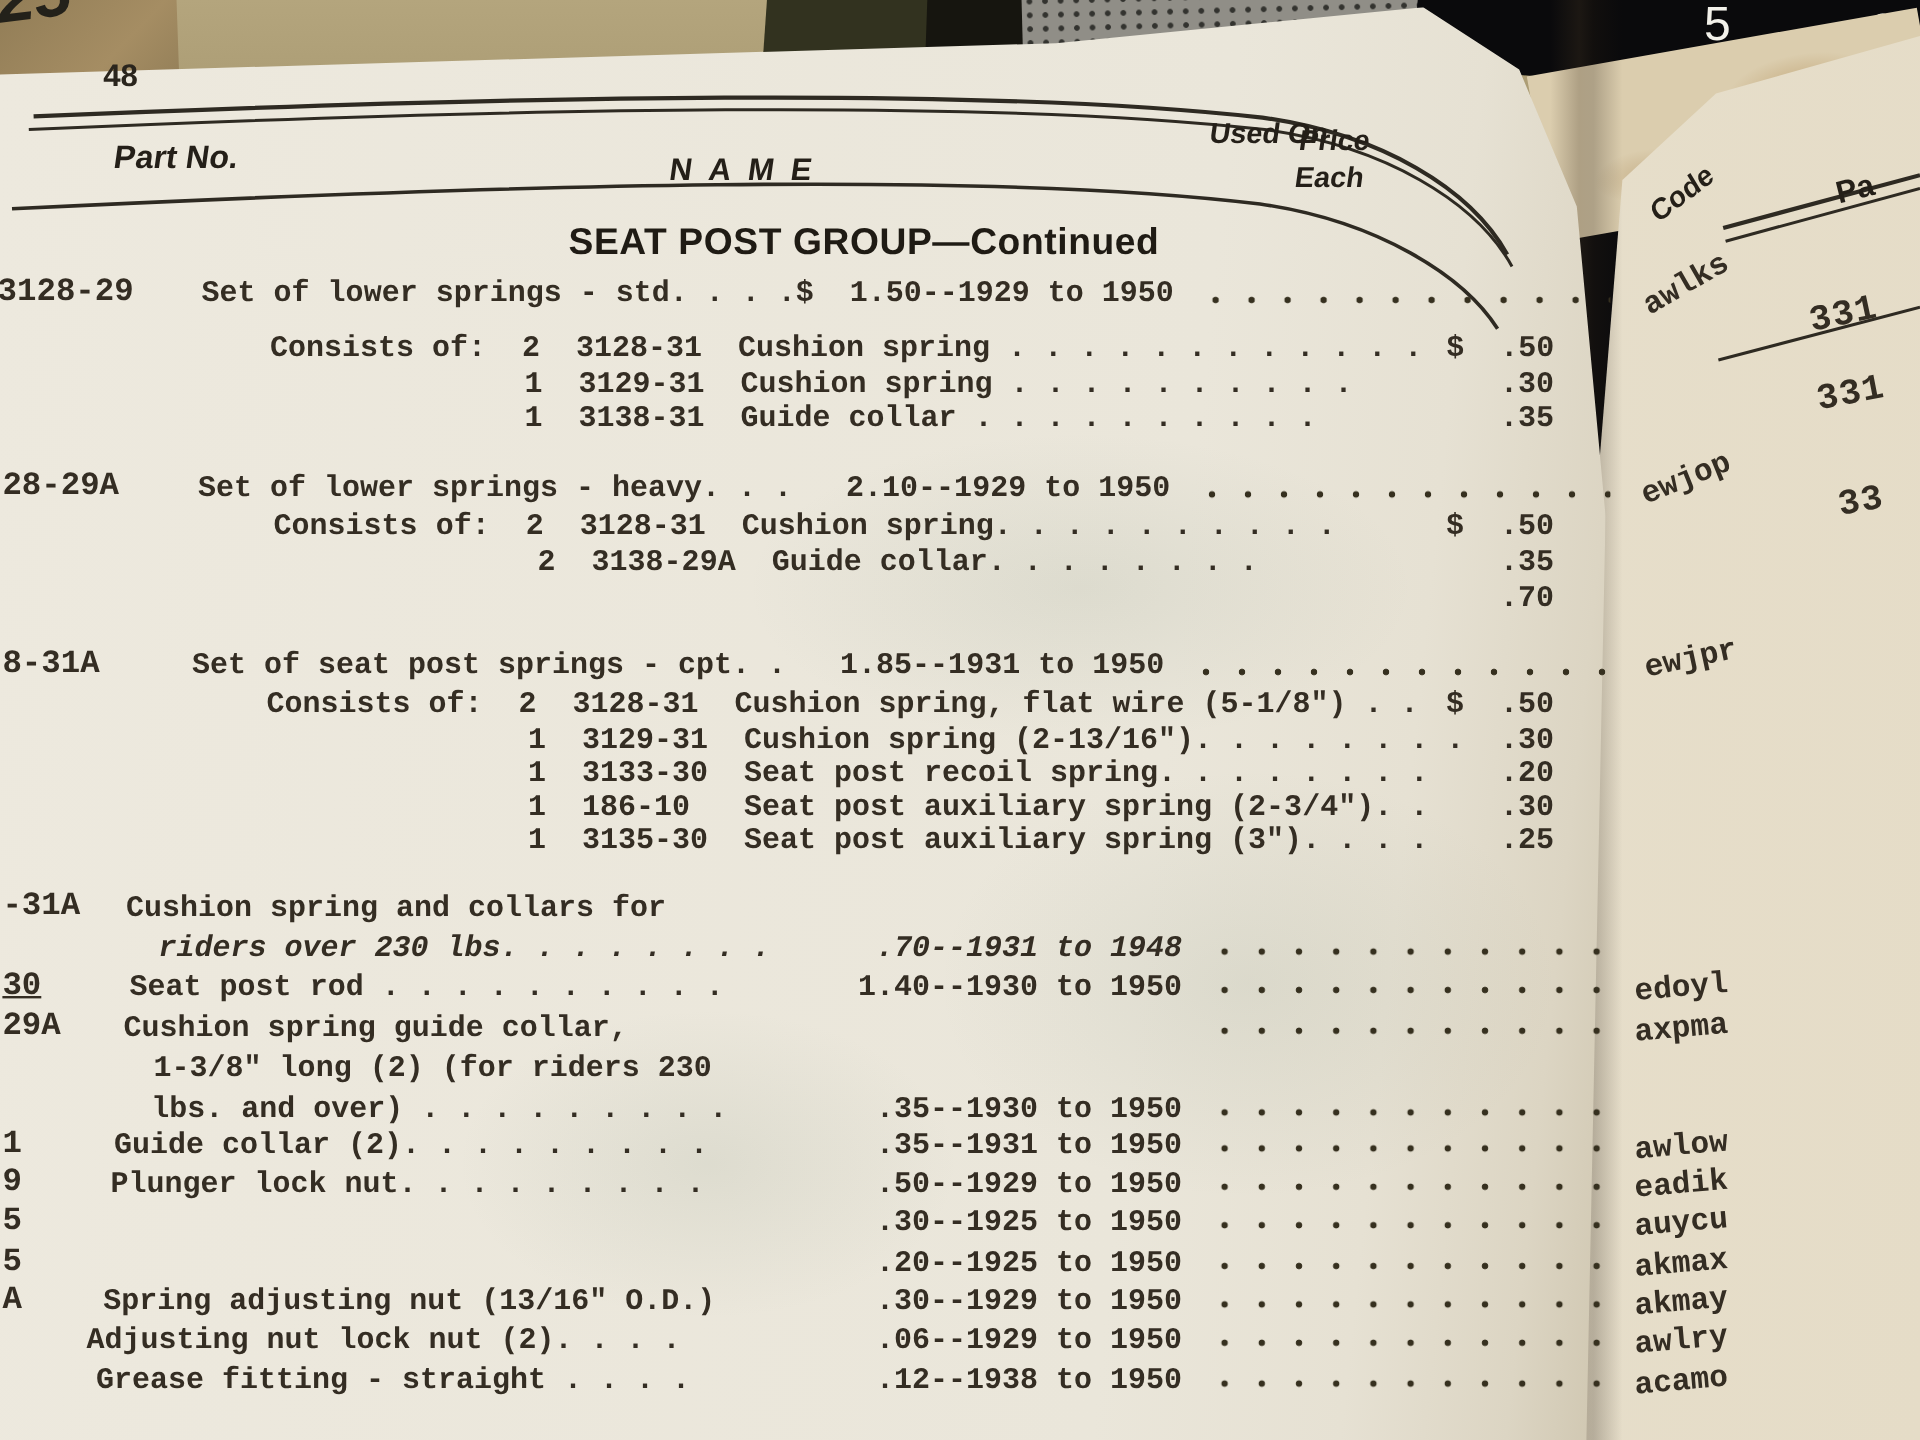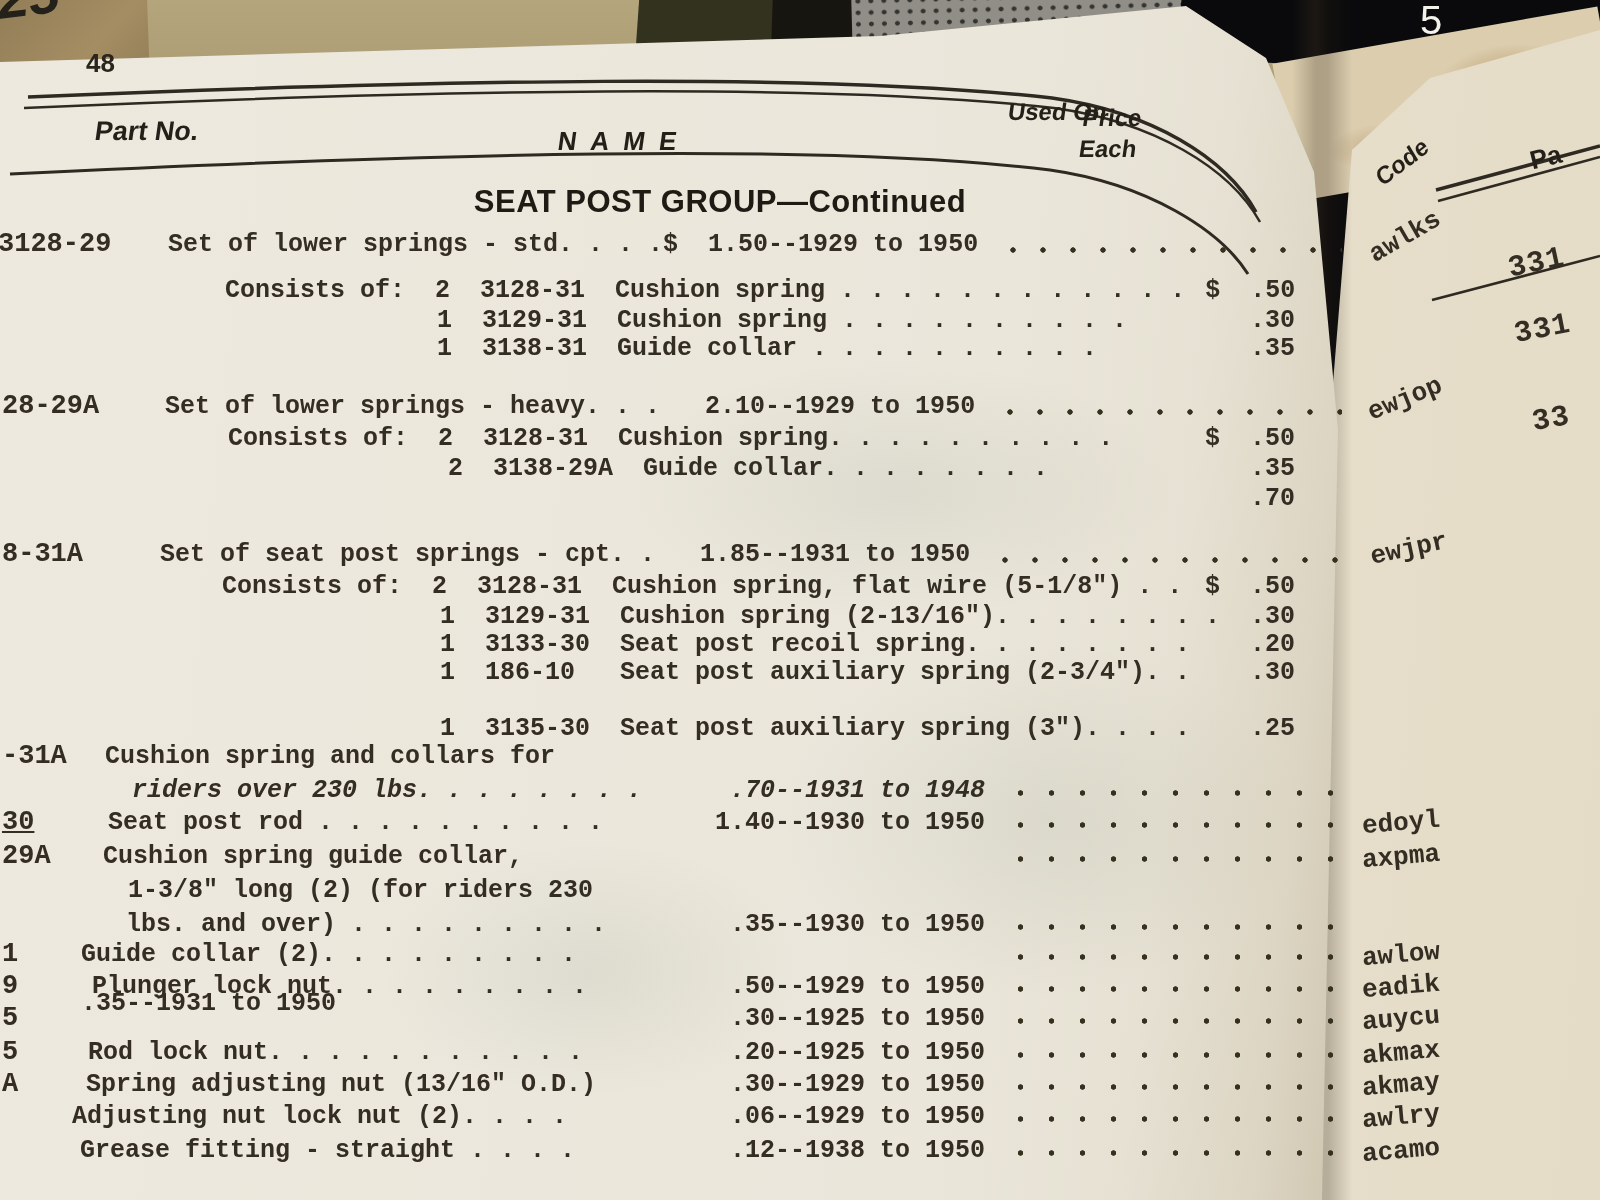--- a/index.html
+++ b/index.html
@@ -189,21 +189,21 @@
       <div class="row mono" style="left: 440px; top: 630px; width: 855px;">
         <span class="txt">1  3133-30  Seat post recoil spring. . . . . . . .</span>
         <span class="gap"></span>
         <span class="price">.20</span>
       </div>
       <div class="row mono" style="left: 440px; top: 658px; width: 855px;">
         <span class="txt">1  186-10   Seat post auxiliary spring (2-3/4"). .</span>
         <span class="gap"></span>
         <span class="price">.30</span>
       </div>
-      <div class="row mono" style="left: 440px; top: 686px; width: 855px; margin-top: 28px;">
+      <div class="row mono" style="left: 440px; top: 686px; width: 855px;">
         <span class="txt">1  3135-30  Seat post auxiliary spring (3"). . . .</span>
         <span class="gap"></span>
         <span class="price">.25</span>
       </div>
       <div class="row mono" style="left: 105px; top: 742px; width: 880px;">
         <span class="txt">Cushion spring and collars for</span>
       </div>
       <div class="part-no mono" style="left: 2px; top: 741px;">-31A</div>
       <div class="leader-abs" style="left: 1005px; top: 789px; width: 348px;"></div>
       <div class="row mono" style="left: 132px; top: 776px; width: 853px; font-style: italic;">
@@ -228,21 +228,21 @@
       <div class="row mono" style="left: 128px; top: 876px; width: 857px;">
         <span class="txt">1-3/8" long (2) (for riders 230</span>
       </div>
       <div class="leader-abs" style="left: 1005px; top: 923px; width: 348px;"></div>
       <div class="row mono" style="left: 126px; top: 910px; width: 859px;">
         <span class="txt">lbs. and over) . . . . . . . . .</span>
         <span class="gap"></span>
         <span class="price">.35--1930 to 1950</span>
       </div>
       <div class="leader-abs" style="left: 1005px; top: 953px; width: 348px;"></div>
-      <div class="row mono" style="left: 81px; top: 940px; width: 890px; flex-direction: column;">
+      <div class="row mono" style="left: 95px; top: 940px; width: 890px;">
         <span class="txt">Guide collar (2). . . . . . . . .</span>
         <span class="gap"></span>
         <span class="price">.35--1931 to 1950</span>
       </div>
       <div class="part-no mono" style="left: 2px; top: 939px;">1</div>
       <div class="code mono" style="left: 1362px; top: 940px; transform: rotate(-5deg);">awlow</div>
       <div class="leader-abs" style="left: 1005px; top: 985px; width: 348px;"></div>
       <div class="row mono" style="left: 92px; top: 972px; width: 893px;">
         <span class="txt">Plunger lock nut. . . . . . . . .</span>
         <span class="gap"></span>
@@ -252,21 +252,20 @@
       <div class="code mono" style="left: 1362px; top: 972px; transform: rotate(-5deg);">eadik</div>
       <div class="leader-abs" style="left: 1005px; top: 1017px; width: 348px;"></div>
       <div class="row mono" style="left: 90px; top: 1004px; width: 895px;">
         <span class="gap"></span>
         <span class="price">.30--1925 to 1950</span>
       </div>
       <div class="part-no mono" style="left: 2px; top: 1003px;">5</div>
       <div class="code mono" style="left: 1362px; top: 1004px; transform: rotate(-5deg);">auycu</div>
       <div class="leader-abs" style="left: 1005px; top: 1051px; width: 348px;"></div>
       <div class="row mono" style="left: 88px; top: 1038px; width: 897px;">
-        <span class="txt">Rod lock nut. . . . . . . . . . .</span>
         <span class="gap"></span>
         <span class="price">.20--1925 to 1950</span>
       </div>
       <div class="part-no mono" style="left: 2px; top: 1037px;">5</div>
       <div class="code mono" style="left: 1362px; top: 1038px; transform: rotate(-5deg);">akmax</div>
       <div class="leader-abs" style="left: 1005px; top: 1083px; width: 348px;"></div>
       <div class="row mono" style="left: 86px; top: 1070px; width: 899px;">
         <span class="txt">Spring adjusting nut (13/16" O.D.)</span>
         <span class="gap"></span>
         <span class="price">.30--1929 to 1950</span>

